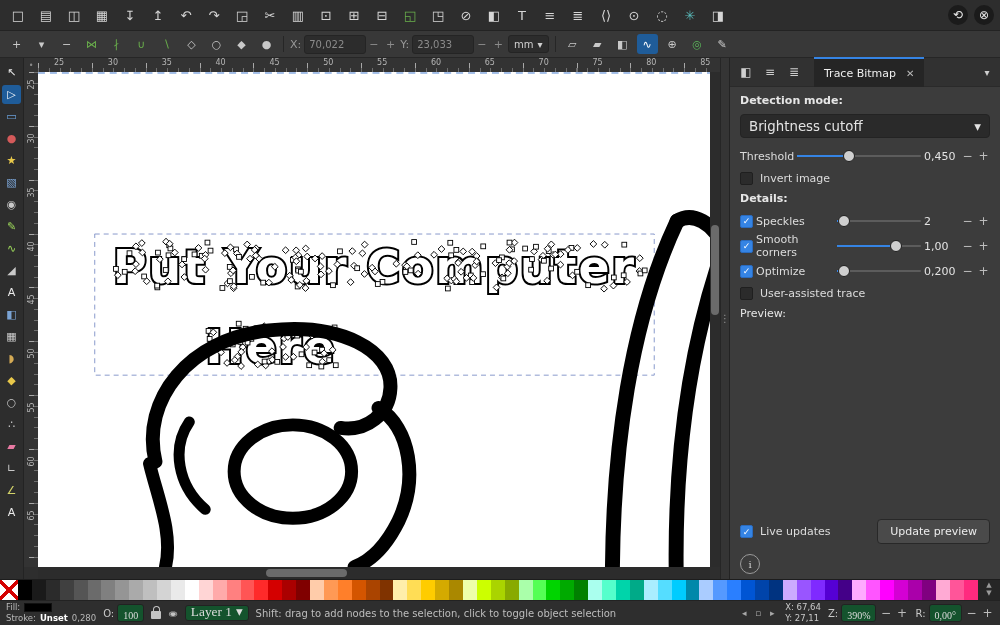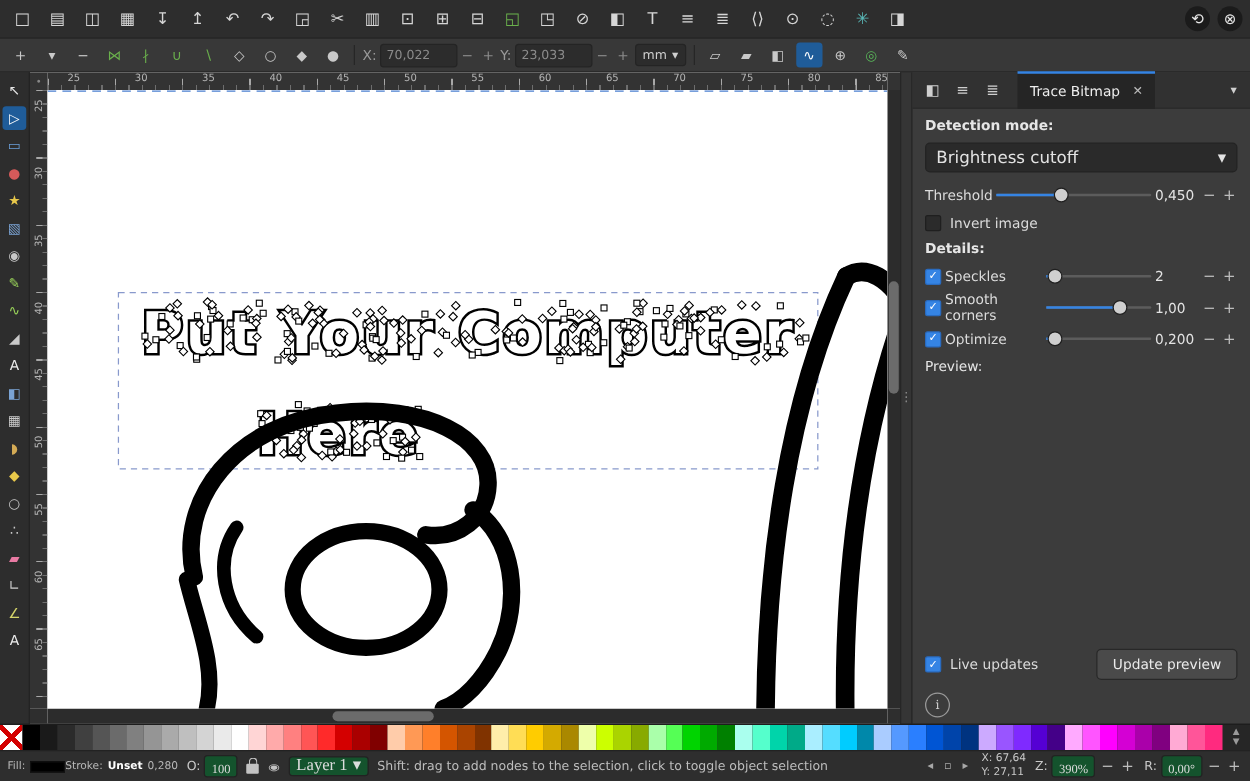--- a/index.html
+++ b/index.html
@@ -87,21 +87,21 @@
   .palette{height:20px;background:#262626;border-top:1px solid #1d1d1d;display:flex;align-items:stretch;flex:0 0 auto;}
   .swatch-none{width:18px;flex:0 0 auto;background:
     linear-gradient(45deg,transparent 43%,#d40000 43% 57%,transparent 57%),
     linear-gradient(-45deg,transparent 43%,#d40000 43% 57%,transparent 57%),#fff;}
   .swatches{flex:1;display:flex;}
   .swatch{flex:1;}
   .pal-ctrl{width:22px;flex:0 0 auto;display:flex;flex-direction:column;align-items:center;justify-content:center;color:#9a9a9a;font-size:7px;line-height:1.1;}
 
   
   .statusbar{height:24px;background:#2e2e2e;border-top:1px solid #222;display:flex;align-items:center;gap:7px;padding:0 6px;font-size:10px;flex:0 0 auto;}
-  .fs-block{display:flex;justify-content:center;font-size:8.5px;line-height:1.25;color:#b9b9b9;}
+  .fs-block{display:flex;flex-direction:column;justify-content:center;font-size:8.5px;line-height:1.25;color:#b9b9b9;}
   .fs-row{display:flex;align-items:center;gap:4px;white-space:nowrap;}
   .fill-swatch{width:26px;height:7px;background:#000;border:1px solid #111;}
   .stroke-val{color:#fff;font-weight:bold;}
   .o-field,.z-field,.r-field,.layer-sel{height:16px;background:#14532d;border:1px solid #222;border-radius:3px;display:flex;align-items:flex-end;padding:0 5px;color:#dcdcdc;gap:4px;font-family:Liberation Serif, serif;}
   .eye{display:inline-block;transform:scaleY(.65);color:#c3c3c3;font-size:11px;}
   .lock{position:relative;width:10px;height:8px;background:#c3c3c3;border-radius:1px;margin-top:4px;}
   .lock::before{content:"";position:absolute;top:-5px;left:1.5px;width:7px;height:6px;border:1.5px solid #c3c3c3;border-bottom:none;border-radius:4px 4px 0 0;box-sizing:border-box;}
   .status-msg{flex:1;color:#bdbdbd;white-space:nowrap;overflow:hidden;text-overflow:ellipsis;}
   .nav-ic{color:#a8a8a8;font-size:9px;width:12px;text-align:center;}
   .xy-block{display:flex;flex-direction:column;font-size:8.5px;line-height:1.25;color:#c9c9c9;text-align:left;white-space:nowrap;}
@@ -756,20 +756,24 @@
           <span class="lab" style="width:78px">Optimize</span>
           <div class="slider" style="--pct: 8%;">
               <div class="fill"></div>
               <div class="handle"></div>
             </div>
           <span class="p-val">0,200</span>
           <button class="step">−</button>
           <button class="step">+</button>
         </div>
 
+        <label class="check-row">
+          <span class="checkbox"></span>
+          <span>User-assisted trace</span>
+        </label>
 
         <div class="p-label">Preview:</div>
         <div class="preview-area"></div>
       </div>
 
       <div class="p-bottom">
         <label class="check-row">
           <span class="checkbox on"></span>
           <span>Live updates</span>
         </label>

